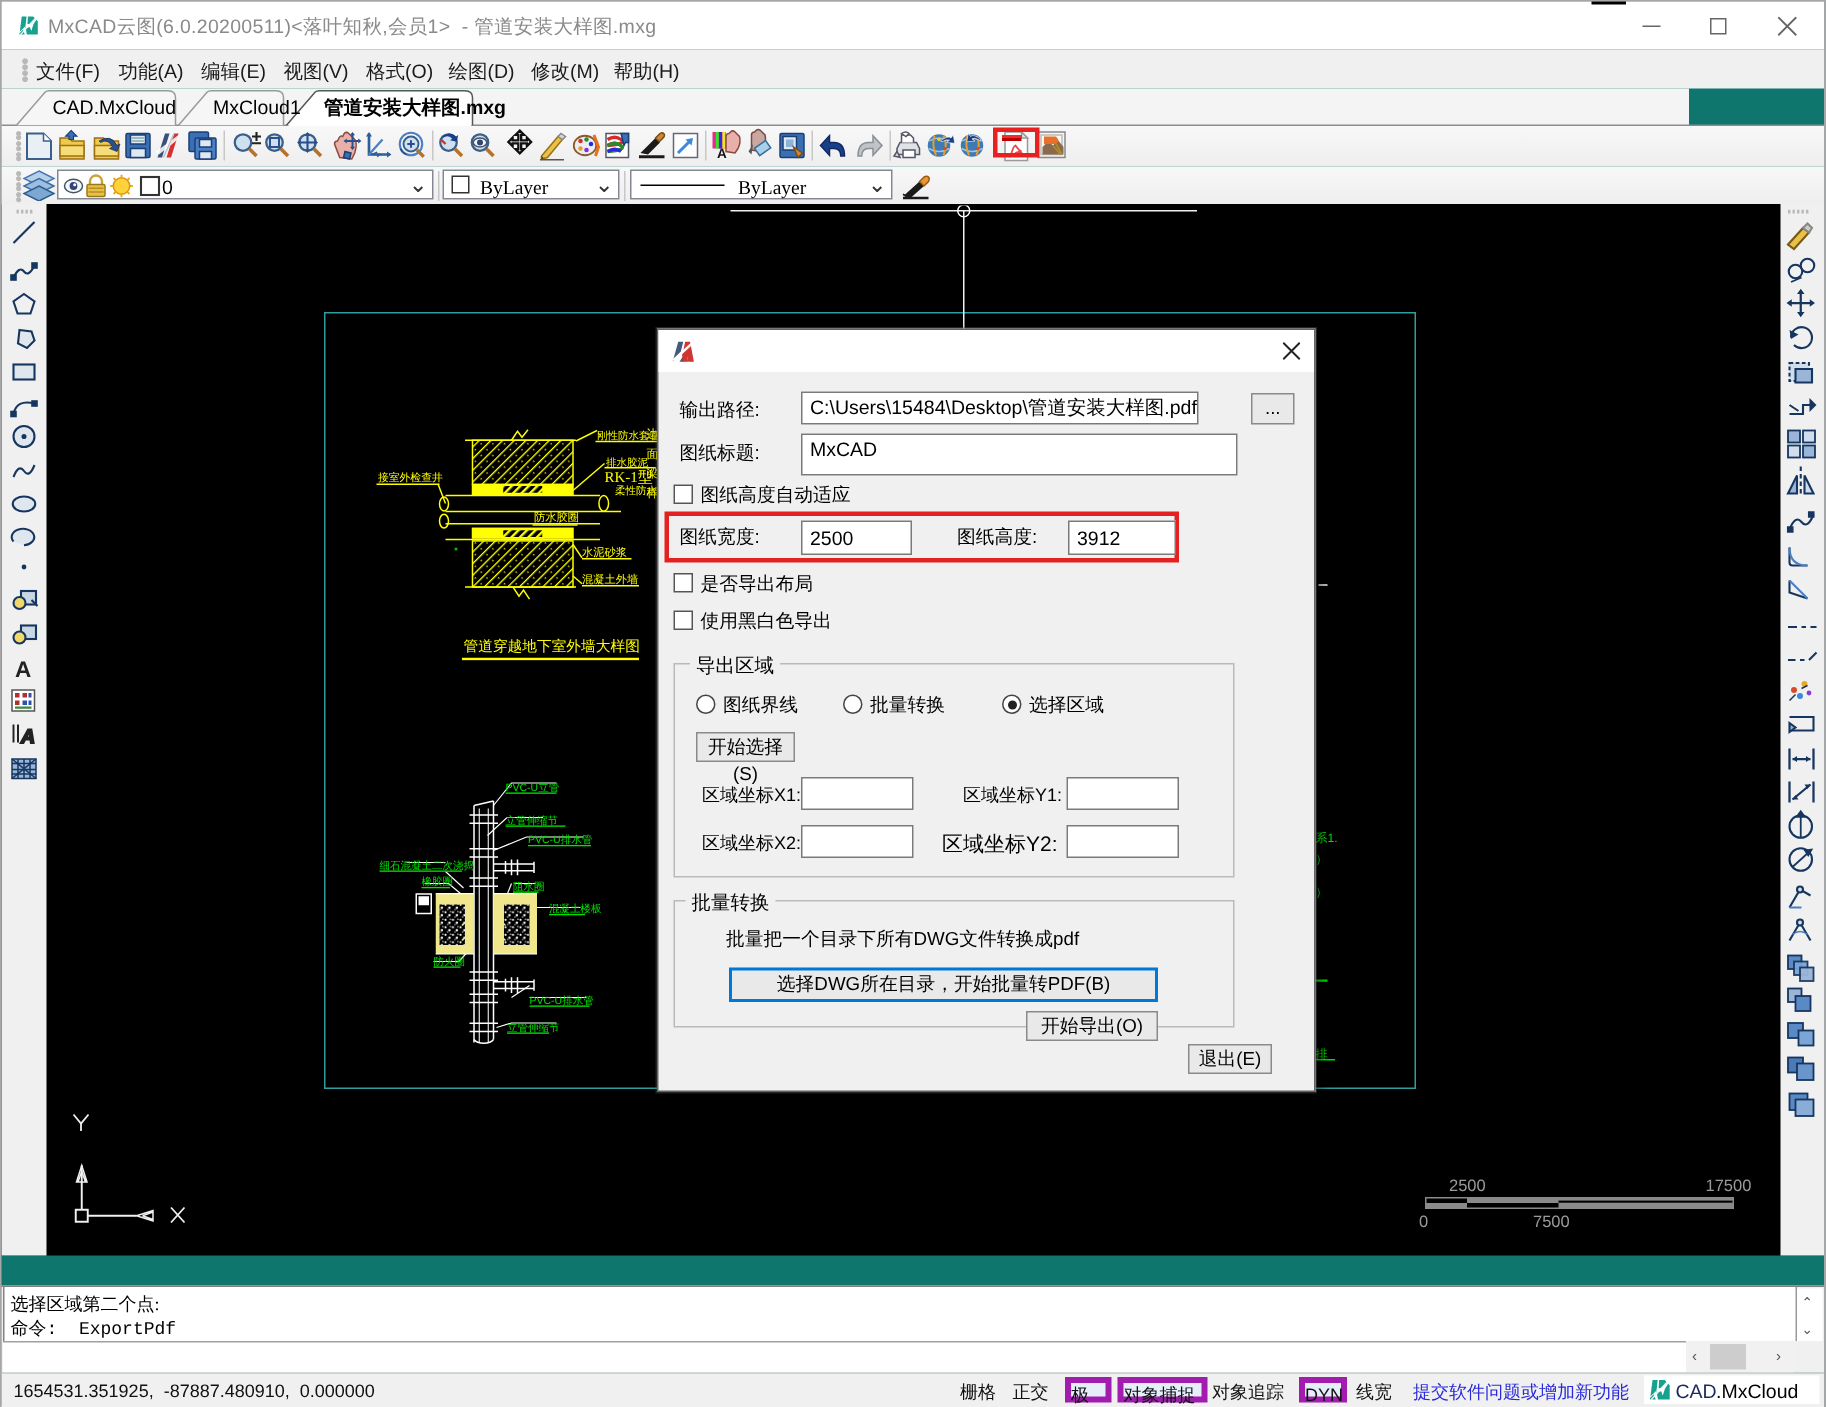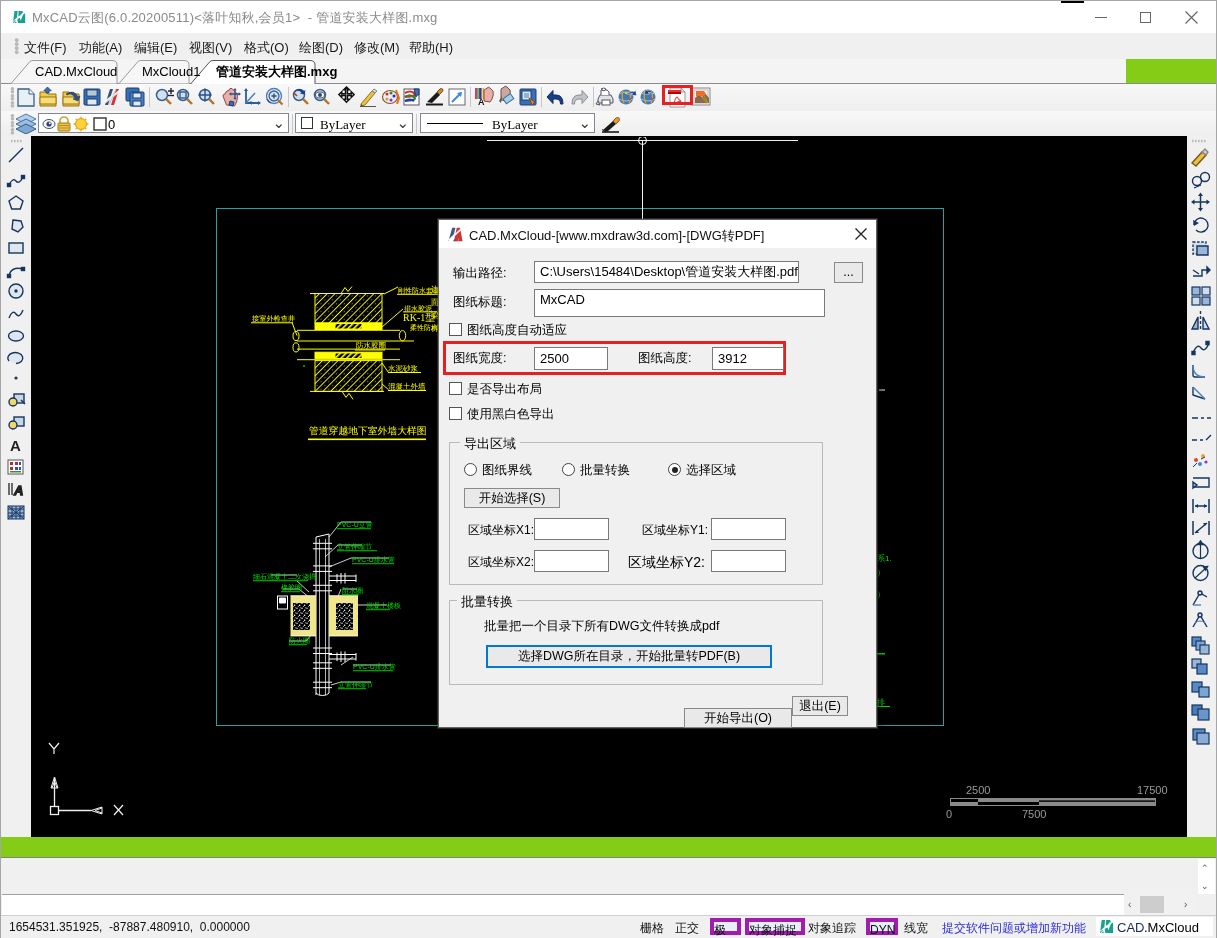--- a/index.html
+++ b/index.html
@@ -1,18 +1,18 @@
 <!DOCTYPE html>
 <html><head>
 <meta charset="utf-8">
 <style>
 *{margin:0;padding:0;box-sizing:border-box;}
 html,body{width:1217px;height:938px;overflow:hidden;background:#fff;}
 body{font-family:"Liberation Sans",sans-serif;}
-#app{position:relative;width:1217px;height:938px;background:#84cc16;border:1px solid #a6a6a6;padding-left:44px;}
+#app{position:relative;width:1217px;height:938px;background:#0f766e;border:1px solid #a6a6a6;padding-left:44px;}
 .abs{position:absolute;}
 
 #titlebar{left:0;top:0;width:1215px;height:32px;background:#fff;}
 #title-text{left:31px;top:8px;font-size:13px;color:#8a8a8a;letter-spacing:0.2px;}
 .winbtn{top:9px;width:26px;height:16px;color:#5a5a5a;font-size:13px;text-align:center;line-height:14px;}
 
 #menubar{left:0;top:32px;width:1215px;height:26px;background:#f0f0f0;}
 .menuitem{top:6px;font-size:13px;color:#1a1a1a;}
 .grip{width:4px;color:#b9b9b9;}
 
@@ -670,21 +670,20 @@
 </svg>
  <div id="dlg" class="abs">
   <div id="dlgtitle" class="abs">
    <svg class="abs" style="left:9px;top:7px" width="15" height="15" viewBox="0 0 18 18">
             <path d="M0.5 17 L5 1 h4 L7 9 4 12z" fill="#44597e"></path>
             <path d="M6 17 l2.5-4 1.5 4z" fill="#44597e"></path>
             <path d="M10.5 1 h4 L17.5 17 h-4.5 l-1-4.5 -3.5-2z" fill="#cf3631"></path>
             <path d="M8 10 l4 2 1 5 H8.5z" fill="#cf3631"></path>
             <path d="M16.5 0.5 l1.3 1.5 L2 16.5 0.5 15z" fill="#fff"></path>
           </svg>
-   <span>CAD.MxCloud-[www.mxdraw3d.com]-[DWG转PDF]</span>
    <svg class="abs" style="left:416px;top:8px" width="12" height="12">
             <path d="M0.5 0.5 L11.5 11.5 M11.5 0.5 L0.5 11.5" stroke="#222" stroke-width="1.3"></path>
           </svg>
   </div>
   <span class="dlab abs" style="left:14px;top:45px">输出路径:</span>
   <div class="dinput abs" style="left:95px;top:41px;width:265px;height:22px">C:\Users\15484\Desktop\管道安装大样图.pdf</div>
   <div class="btn abs" style="left:395px;top:42px;width:29px;height:21px;line-height:19px">...</div>
   <span class="dlab abs" style="left:14px;top:74px">图纸标题:</span>
   <div class="dinput abs" style="left:95px;top:69px;width:291px;height:28px">MxCAD</div>
   <div class="cbx abs" style="left:10px;top:103px"></div>
@@ -700,40 +699,44 @@
   <span class="dlab abs" style="left:28px;top:186px">使用黑白色导出</span>
   <div class="grp abs" style="left:10px;top:222px;width:374px;height:143px"></div>
   <span class="grplab abs" style="left:21px;top:215px">导出区域</span>
   <div class="radio abs" style="left:25px;top:243px"></div>
   <span class="dlab abs" style="left:43px;top:242px">图纸界线</span>
   <div class="radio abs" style="left:123px;top:243px"></div>
   <span class="dlab abs" style="left:141px;top:242px">批量转换</span>
   <div class="radio abs" style="left:229px;top:243px"></div>
   <div class="abs" style="left:232.5px;top:246.5px;width:6px;height:6px;border-radius:50%;background:#222"></div>
   <span class="dlab abs" style="left:247px;top:242px">选择区域</span>
-  <div class="btn abs" style="left:25px;top:268px;width:96px;height:20px;line-height:18px">开始选择(S)</div>
+  <div class="btn abs" style="left:25px;top:268px;width:66px;height:20px;line-height:18px">开始选择(S)</div>
   <span class="dlab abs" style="left:29px;top:302px;font-size:12px">区域坐标X1:</span>
   <div class="dinput abs" style="left:95px;top:298px;width:75px;height:22px"></div>
   <span class="dlab abs" style="left:203px;top:302px;font-size:12px">区域坐标Y1:</span>
   <div class="dinput abs" style="left:272px;top:298px;width:75px;height:22px"></div>
   <span class="dlab abs" style="left:29px;top:334px;font-size:12px">区域坐标X2:</span>
   <div class="dinput abs" style="left:95px;top:330px;width:75px;height:22px"></div>
   <span class="dlab abs" style="left:189px;top:334px;font-size:14px">区域坐标Y2:</span>
   <div class="dinput abs" style="left:272px;top:330px;width:75px;height:22px"></div>
   <div class="grp abs" style="left:10px;top:380px;width:374px;height:85px"></div>
   <span class="grplab abs" style="left:18px;top:373px">批量转换</span>
   <span class="dlab abs" style="left:45px;top:398px">批量把一个目录下所有DWG文件转换成pdf</span>
   <div class="btn abs" style="left:47px;top:425px;width:286px;height:23px;line-height:19px;border:2px solid #0078d7">选择DWG所在目录，开始批量转PDF(B)</div>
-  <div class="btn abs" style="left:245px;top:488px;width:108px;height:20px;line-height:18px">开始导出(O)</div>
+  <div class="btn abs" style="left:245px;top:454px;width:88px;height:20px;line-height:18px">开始导出(O)</div>
   <div class="btn abs" style="left:353px;top:476px;width:56px;height:20px;line-height:18px">退出(E)</div>
  </div>
 </div>
 
 
 <div id="cmdbox" class="abs">
+ <div id="cmdtext" class="abs">
+   <div class="abs" style="left:4px;top:3px;font-size:12px;color:#000;font-family:'Liberation Serif',serif">选择区域第二个点:</div>
+   <div class="abs cmdfont" style="left:4px;top:19px">命令:&nbsp; ExportPdf</div>
+ </div>
  <div class="abs" style="left:1197px;top:1px;width:17px;height:35px;background:#fff">
    <div class="abs" style="left:3px;top:4px;color:#555;font-size:9px">⌃</div>
    <div class="abs" style="left:3px;top:22px;color:#555;font-size:9px">⌄</div>
  </div>
  <div id="cmdline2" class="abs"></div>
  <div class="abs" style="left:1123px;top:37px;width:72px;height:20px;background:#f1f1f1">
    <div class="abs" style="left:4px;top:4px;color:#555;font-size:10px">‹</div>
    <div class="abs" style="left:16px;top:1px;width:24px;height:17px;background:#cdcdcd"></div>
    <div class="abs" style="left:60px;top:4px;color:#555;font-size:10px">›</div>
  </div>

